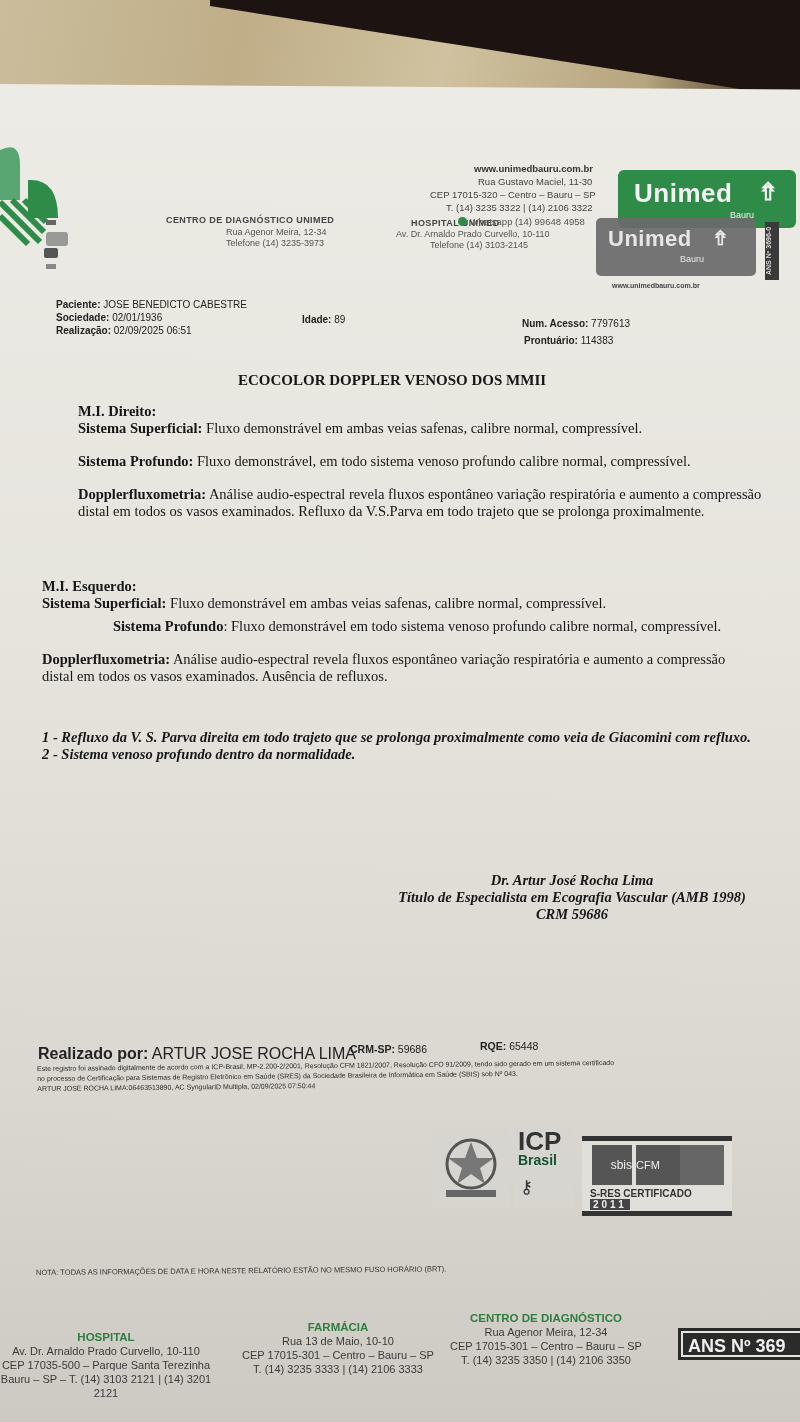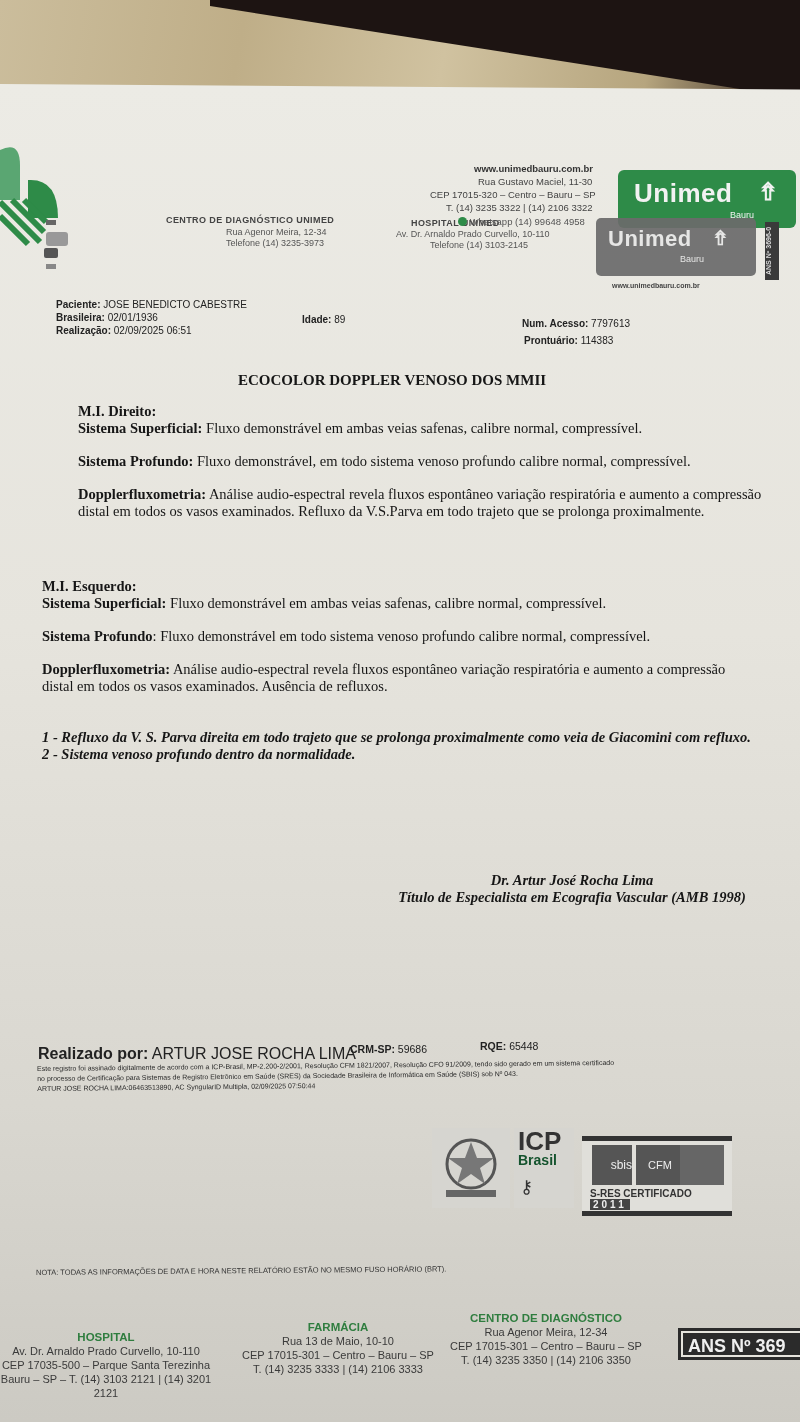--- a/index.html
+++ b/index.html
@@ -79,50 +79,51 @@
 </div>
 <div class="unimed-gray">
   <span class="abs unimed-word" style="left:12px;top:8px;font-size:22px;">Unimed</span>
   <span class="abs" style="left:116px;top:8px;font-size:20px;font-weight:bold;">⇮</span>
   <span class="abs" style="left:84px;top:36px;font-size:9px;">Bauru</span>
 </div>
 <div class="ans-vert">ANS Nº 3696-0</div>
 <div class="abs" style="left:612px;top:282px;font-size:7px;font-weight:bold;color:#444;">www.unimedbauru.com.br</div>
 
 <div class="abs meta" style="left:56px;top:298px;"><b>Paciente:</b> <span>JOSE BENEDICTO CABESTRE</span></div>
-<div class="abs meta" style="left:56px;top:311px;"><b>Brasileira:</b> <span>02/01/1936</span></div>
+<div class="abs meta" style="left:56px;top:311px;"><b>Sociedade:</b> <span>02/01/1936</span></div>
 <div class="abs meta" style="left:56px;top:324px;"><b>Realização:</b> <span>02/09/2025 06:51</span></div>
 <div class="abs meta" style="left:302px;top:313px;"><b>Idade:</b> <span>89</span></div>
 <div class="abs meta" style="left:524px;top:304px;margin-top:30px;"><b>Prontuário:</b> <span>114383</span></div>
 <div class="abs meta" style="left:522px;top:317px;"><b>Num. Acesso:</b> <span>7797613</span></div>
 
 <div class="abs serif title" style="left:238px;top:372px;">ECOCOLOR DOPPLER VENOSO DOS MMII</div>
 
 <div class="abs serif body-text" style="left:42px;top:403px;width:750px;margin-left:36px;">
   <div><b>M.I. Direito:</b></div>
   <div><b>Sistema Superficial:</b><span> Fluxo demonstrável em ambas veias safenas, calibre normal, compressível.</span></div>
   <div style="margin-top:16px;"><b>Sistema Profundo:</b><span> Fluxo demonstrável, em todo sistema venoso profundo calibre normal, compressível.</span></div>
   <div style="margin-top:16px;width:700px;"><b>Dopplerfluxometria:</b><span> Análise audio-espectral revela fluxos espontâneo variação respiratória e aumento a compressão distal em todos os vasos examinados. Refluxo da V.S.Parva em todo trajeto que se prolonga proximalmente.</span></div>
 </div>
 
 <div class="abs serif body-text" style="left:42px;top:578px;width:750px;">
   <div><b>M.I. Esquerdo:</b></div>
   <div><b>Sistema Superficial:</b><span> Fluxo demonstrável em ambas veias safenas, calibre normal, compressível.</span></div>
-  <div style="margin-top:16px;"><b>Sistema Profundo</b><span>: Fluxo demonstrável em todo sistema venoso profundo calibre normal, compressível.</span></div>
+  <div style="margin-top:6px;text-align:center;"><b>Sistema Profundo</b><span>: Fluxo demonstrável em todo sistema venoso profundo calibre normal, compressível.</span></div>
   <div style="margin-top:16px;width:700px;"><b>Dopplerfluxometria:</b><span> Análise audio-espectral revela fluxos espontâneo variação respiratória e aumento a compressão distal em todos os vasos examinados. Ausência de refluxos.</span></div>
 </div>
 
 <div class="abs serif body-text italic-b" style="left:42px;top:729px;width:720px;">
   <div>1 - Refluxo da V. S. Parva direita em todo trajeto que se prolonga proximalmente como veia de Giacomini com refluxo.</div>
   <div>2 - Sistema venoso profundo dentro da normalidade.</div>
 </div>
 
 <div class="abs serif body-text italic-b" style="left:370px;top:872px;width:404px;text-align:center;">
   <div>Dr. Artur José Rocha Lima</div>
   <div>Título de Especialista em Ecografia Vascular (AMB 1998)</div>
+  <div>CRM 59686</div>
 </div>
 
 <div class="abs meta" style="left:38px;top:1047px;font-size:16px;"><b>Realizado por:</b> <span>ARTUR JOSE ROCHA LIMA</span></div>
 <div class="abs meta" style="left:350px;top:1043px;font-size:10.5px;"><b>CRM-SP:</b> <span>59686</span></div>
 <div class="abs meta" style="left:480px;top:1040px;font-size:10.5px;"><b>RQE:</b> <span>65448</span></div>
 
 <div class="abs small-legal" style="left:37px;top:1064px;width:740px;transform:rotate(-0.6deg);transform-origin:0 0;">
   <div>Este registro foi assinado digitalmente de acordo com a ICP-Brasil, MP-2.200-2/2001, Resolução CFM 1821/2007, Resolução CFO 91/2009, tendo sido gerado em um sistema certificado</div>
   <div>no processo de Certificação para Sistemas de Registro Eletrônico em Saúde (SRES) da Sociedade Brasileira de Informática em Saúde (SBIS) sob Nº 043.</div>
   <div>ARTUR JOSE ROCHA LIMA:06463513890, AC SyngularID Multipla, 02/09/2025 07:50:44</div>
@@ -135,21 +136,21 @@
       <rect x="14" y="62" width="50" height="7" fill="#666"></rect>
     </svg>
 </div>
 <div class="seal" style="left:514px;width:60px;">
   <div class="abs" style="left:4px;top:0px;font-size:26px;font-weight:bold;color:#333;line-height:26px;">ICP</div>
   <div class="abs" style="left:4px;top:24px;font-size:14px;font-weight:bold;color:#14532d;">Brasil</div>
   <div class="abs" style="left:6px;top:48px;font-size:18px;color:#333;">⚷</div>
 </div>
 <div class="seal" style="left:582px;width:150px;height:70px;top:1136px;background:#e0dfda;border-top:5px solid #333;border-bottom:5px solid #333;">
   <div class="abs" style="left:10px;top:4px;width:40px;height:40px;background:#555;color:#eee;font-size:12px;text-align:right;line-height:40px;">sbis</div>
-  <div class="abs" style="left:54px;top:4px;width:48px;height:40px;background:#555;color:#eee;font-size:11px;text-align:center;line-height:40px;">CFM</div>
+  <div class="abs" style="left:54px;top:4px;width:48px;height:40px;background:#555;color:#eee;font-size:11px;line-height:40px;">CFM</div>
   <div class="abs" style="left:98px;top:4px;width:44px;height:40px;background:#666;"></div>
   <div class="abs" style="left:8px;top:47px;font-size:10px;font-weight:bold;color:#333;"><span>S-RES CERTIFICADO</span> <span style="background:#444;color:#eee;padding:0 3px;letter-spacing:3px;">2011</span></div>
 </div>
 
 <div class="abs" style="left:36px;top:1268px;font-size:7.5px;color:#333;transform:rotate(-0.5deg);transform-origin:0 0;">NOTA: TODAS AS INFORMAÇÕES DE DATA E HORA NESTE RELATÓRIO ESTÃO NO MESMO FUSO HORÁRIO (BRT).</div>
 
 <div class="abs footer-col" style="left:-8px;top:1330px;width:228px;">
   <div class="fh">HOSPITAL</div>
   <div>Av. Dr. Arnaldo Prado Curvello, 10-110</div>
   <div>CEP 17035-500 – Parque Santa Terezinha</div>

